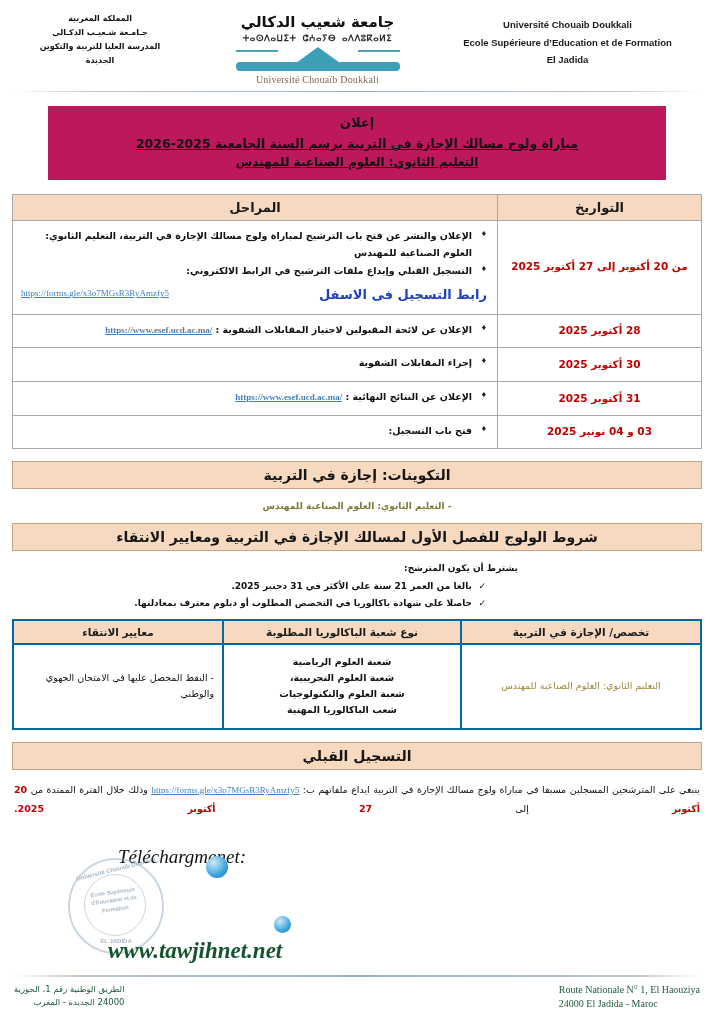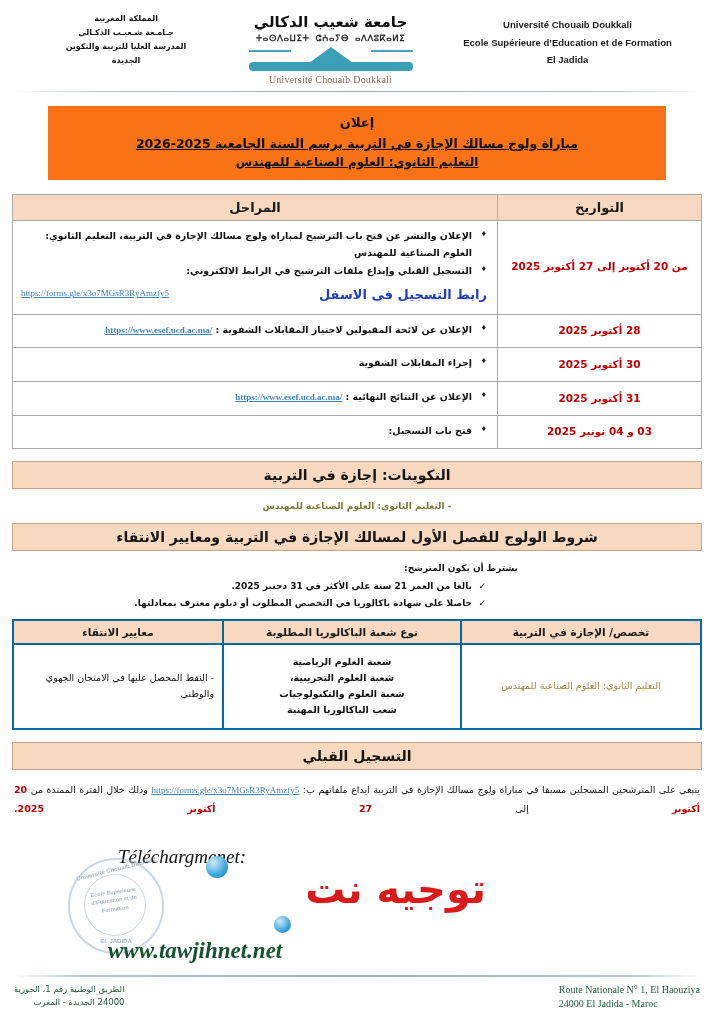--- a/index.html
+++ b/index.html
@@ -11,21 +11,21 @@
     color:#000;
     position:relative;
     overflow:hidden;
   }
   .page{position:relative;width:714px;height:1024px;box-sizing:border-box;}
 
   
   .header{
     display:flex;flex-direction:row-reverse;align-items:flex-start;
     justify-content:space-between;
-    padding:12px 14px 0 26px;
+    padding:12px 14px 0 0;
     direction:rtl;
   }
   .hdr-ar{
     width:200px;text-align:center;
     font-family:"DejaVu Sans","Liberation Sans",sans-serif;
     font-size:8px;line-height:1.75;font-weight:700;color:#111;
     direction:rtl;
   }
   .hdr-fr{
     width:265px;text-align:center;direction:ltr;
@@ -63,21 +63,21 @@
     font-size:10px;color:#7d6a55;margin-top:2px;letter-spacing:.2px;
   }
   .hdr-rule{
     margin:6px 14px 0 14px;height:1.5px;
     background:linear-gradient(to right,#ffffff,#b9c6d2 12%,#9fb0c0 50%,#b9c6d2 88%,#ffffff);
   }
 
   
   .title-box{
     margin:14px 48px 0 48px;
-    background:#f97316;
+    background:#be185d;
     padding:9px 10px 11px 10px;
     text-align:center;direction:rtl;
     font-family:"DejaVu Sans","Liberation Sans",sans-serif;
   }
   .t-line1{font-size:13px;font-weight:700;color:#111;margin-bottom:6px;}
   .t-line2{font-size:12.5px;font-weight:700;color:#111;text-decoration:underline;margin-bottom:4px;}
   .t-line3{font-size:12px;font-weight:700;color:#111;text-decoration:underline;}
 
   
   .tbl{
@@ -386,21 +386,20 @@
   <div class="wm">
     <div class="wm-tele">Téléchargmenet:</div>
     <div class="stamp">
       <div class="stamp-in"></div>
       <div class="stamp-t stamp-t1">Université Chouaib Doukkali</div>
       <div class="stamp-mid">Ecole Supérieure d’Education et de Formation</div>
       <div class="stamp-t stamp-t2">EL JADIDA</div>
     </div>
     <div class="wm-dot1"></div>
     <div class="wm-dot2"></div>
-    <div class="wm-ar">توجيه نت</div>
     <div class="wm-url">www.tawjihnet.net</div>
   </div>
 
   <div class="foot-rule"></div>
   <div class="footer">
     <div class="foot-ar">
       <div>الطريق الوطنية رقم 1، الحوزية</div>
       <div>24000 الجديدة - المغرب</div>
     </div>
     <div class="foot-fr">

